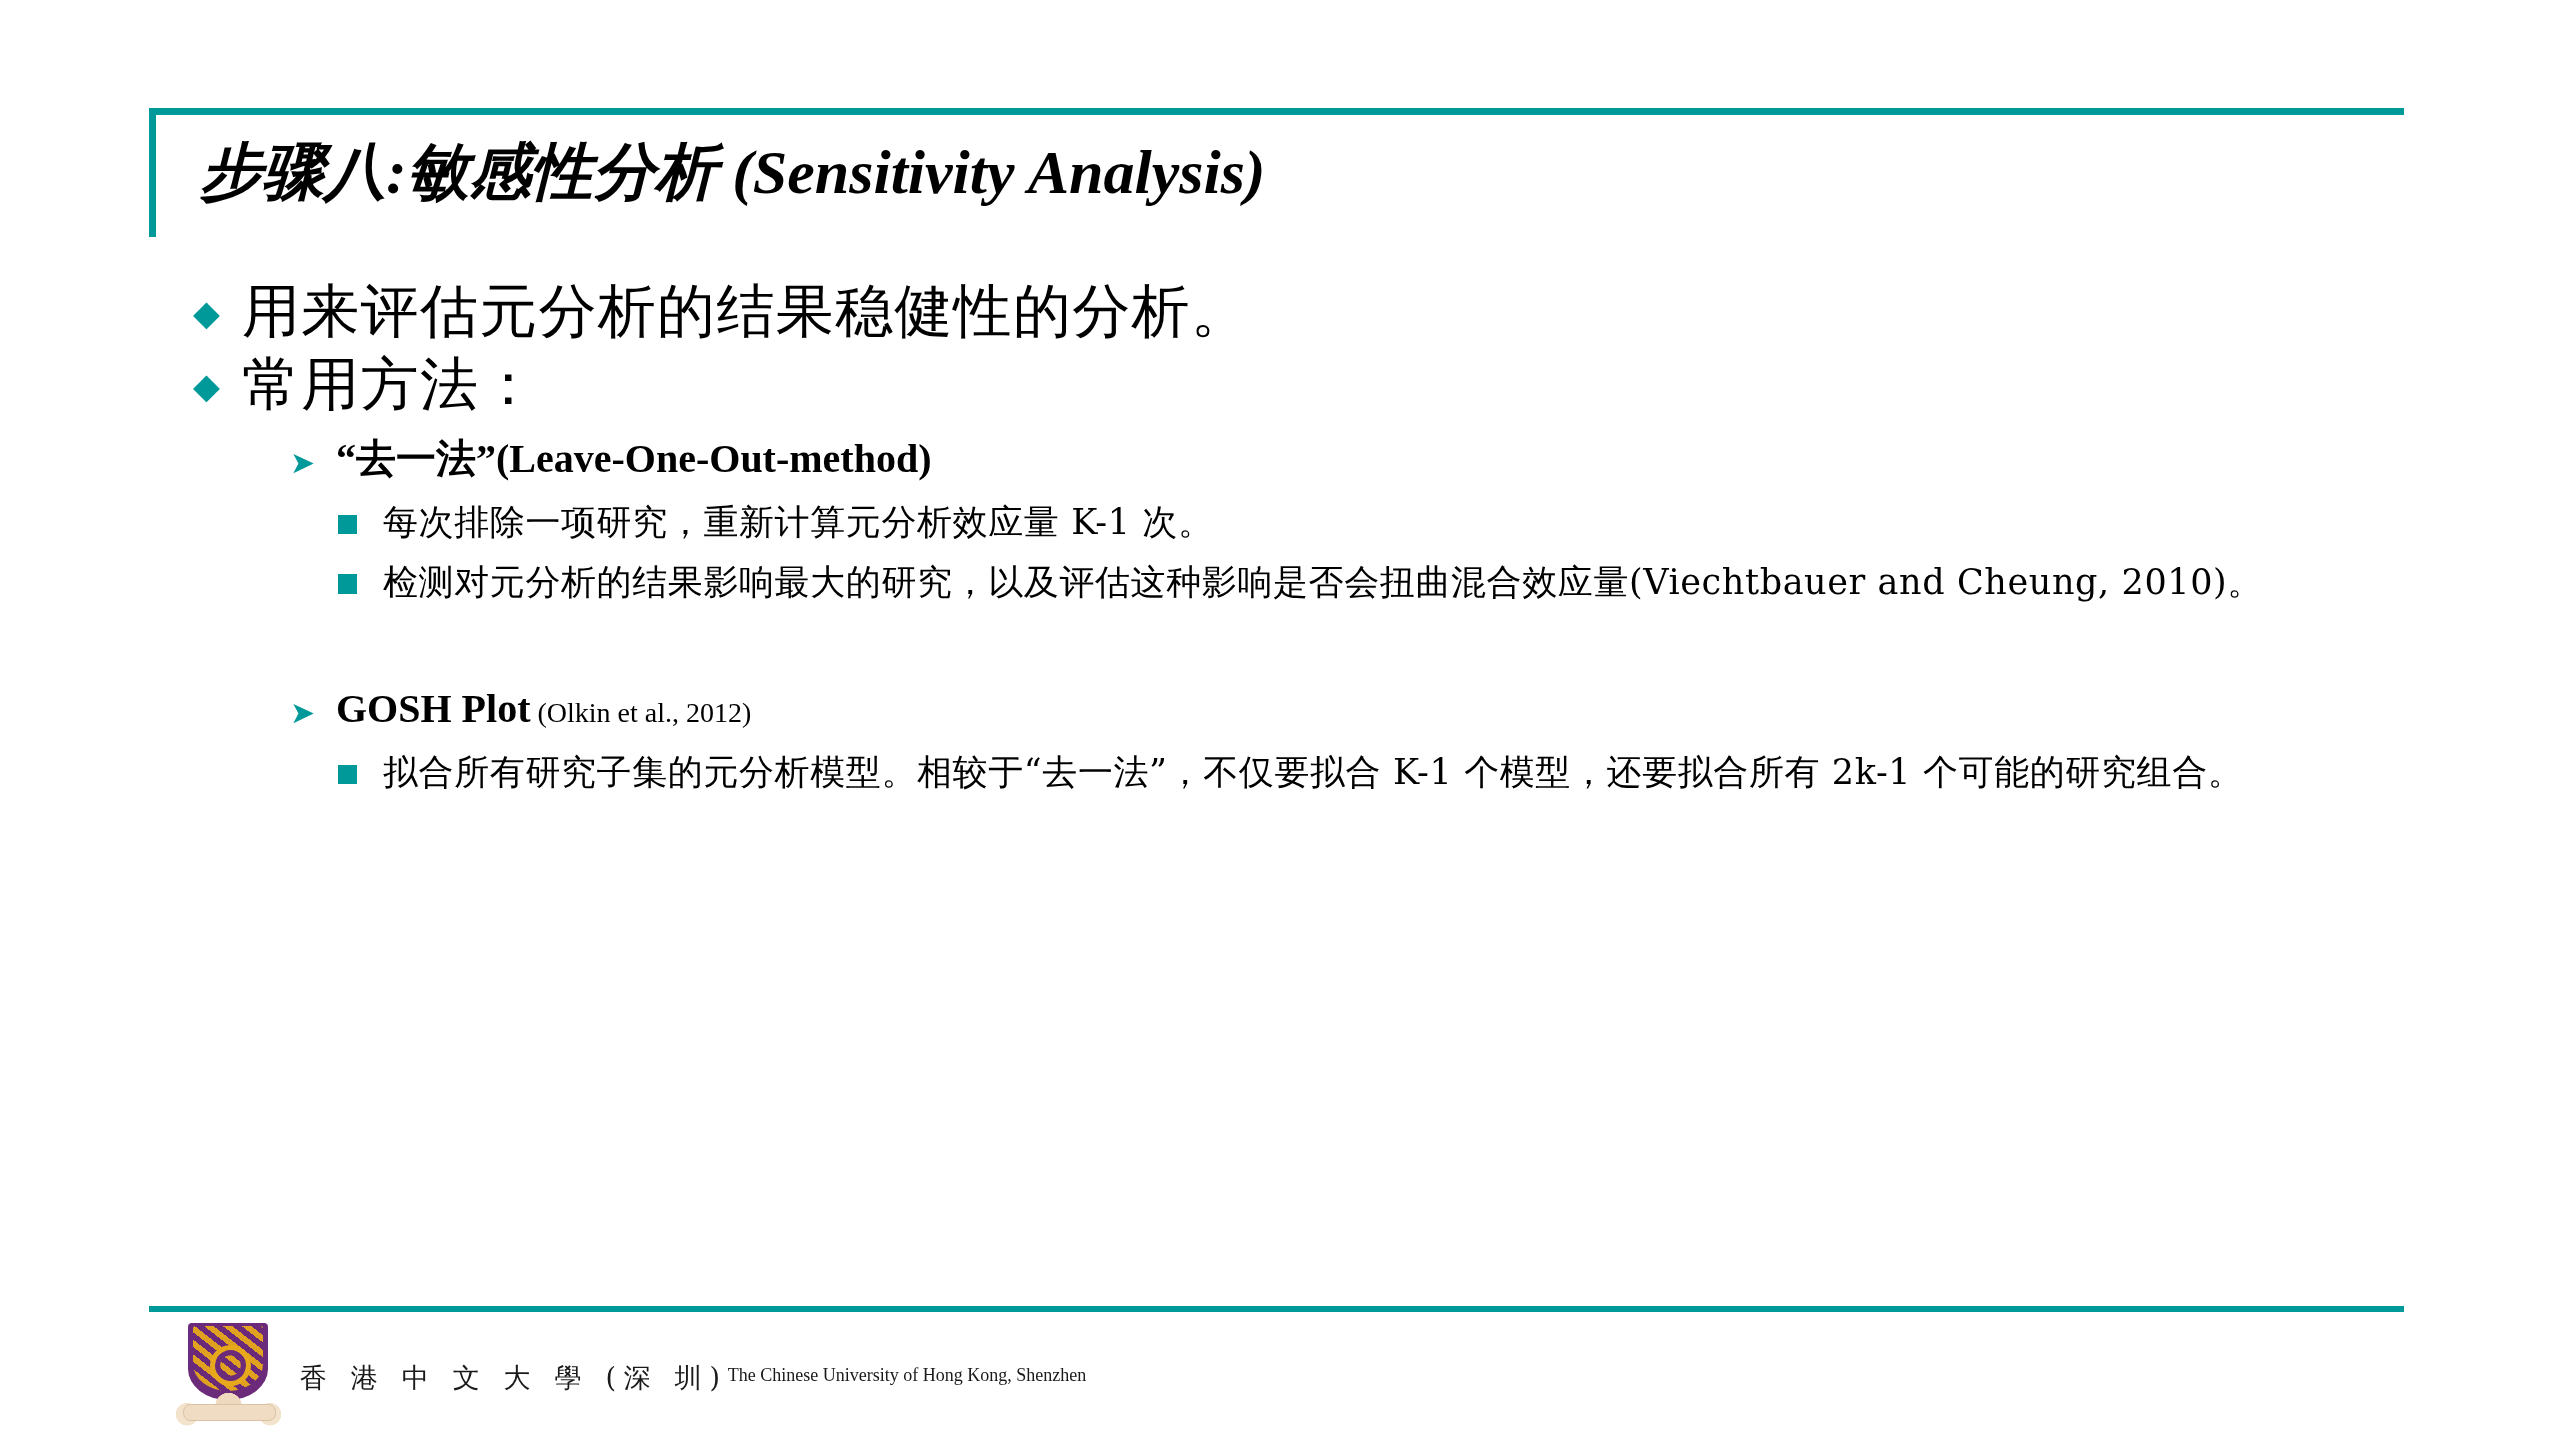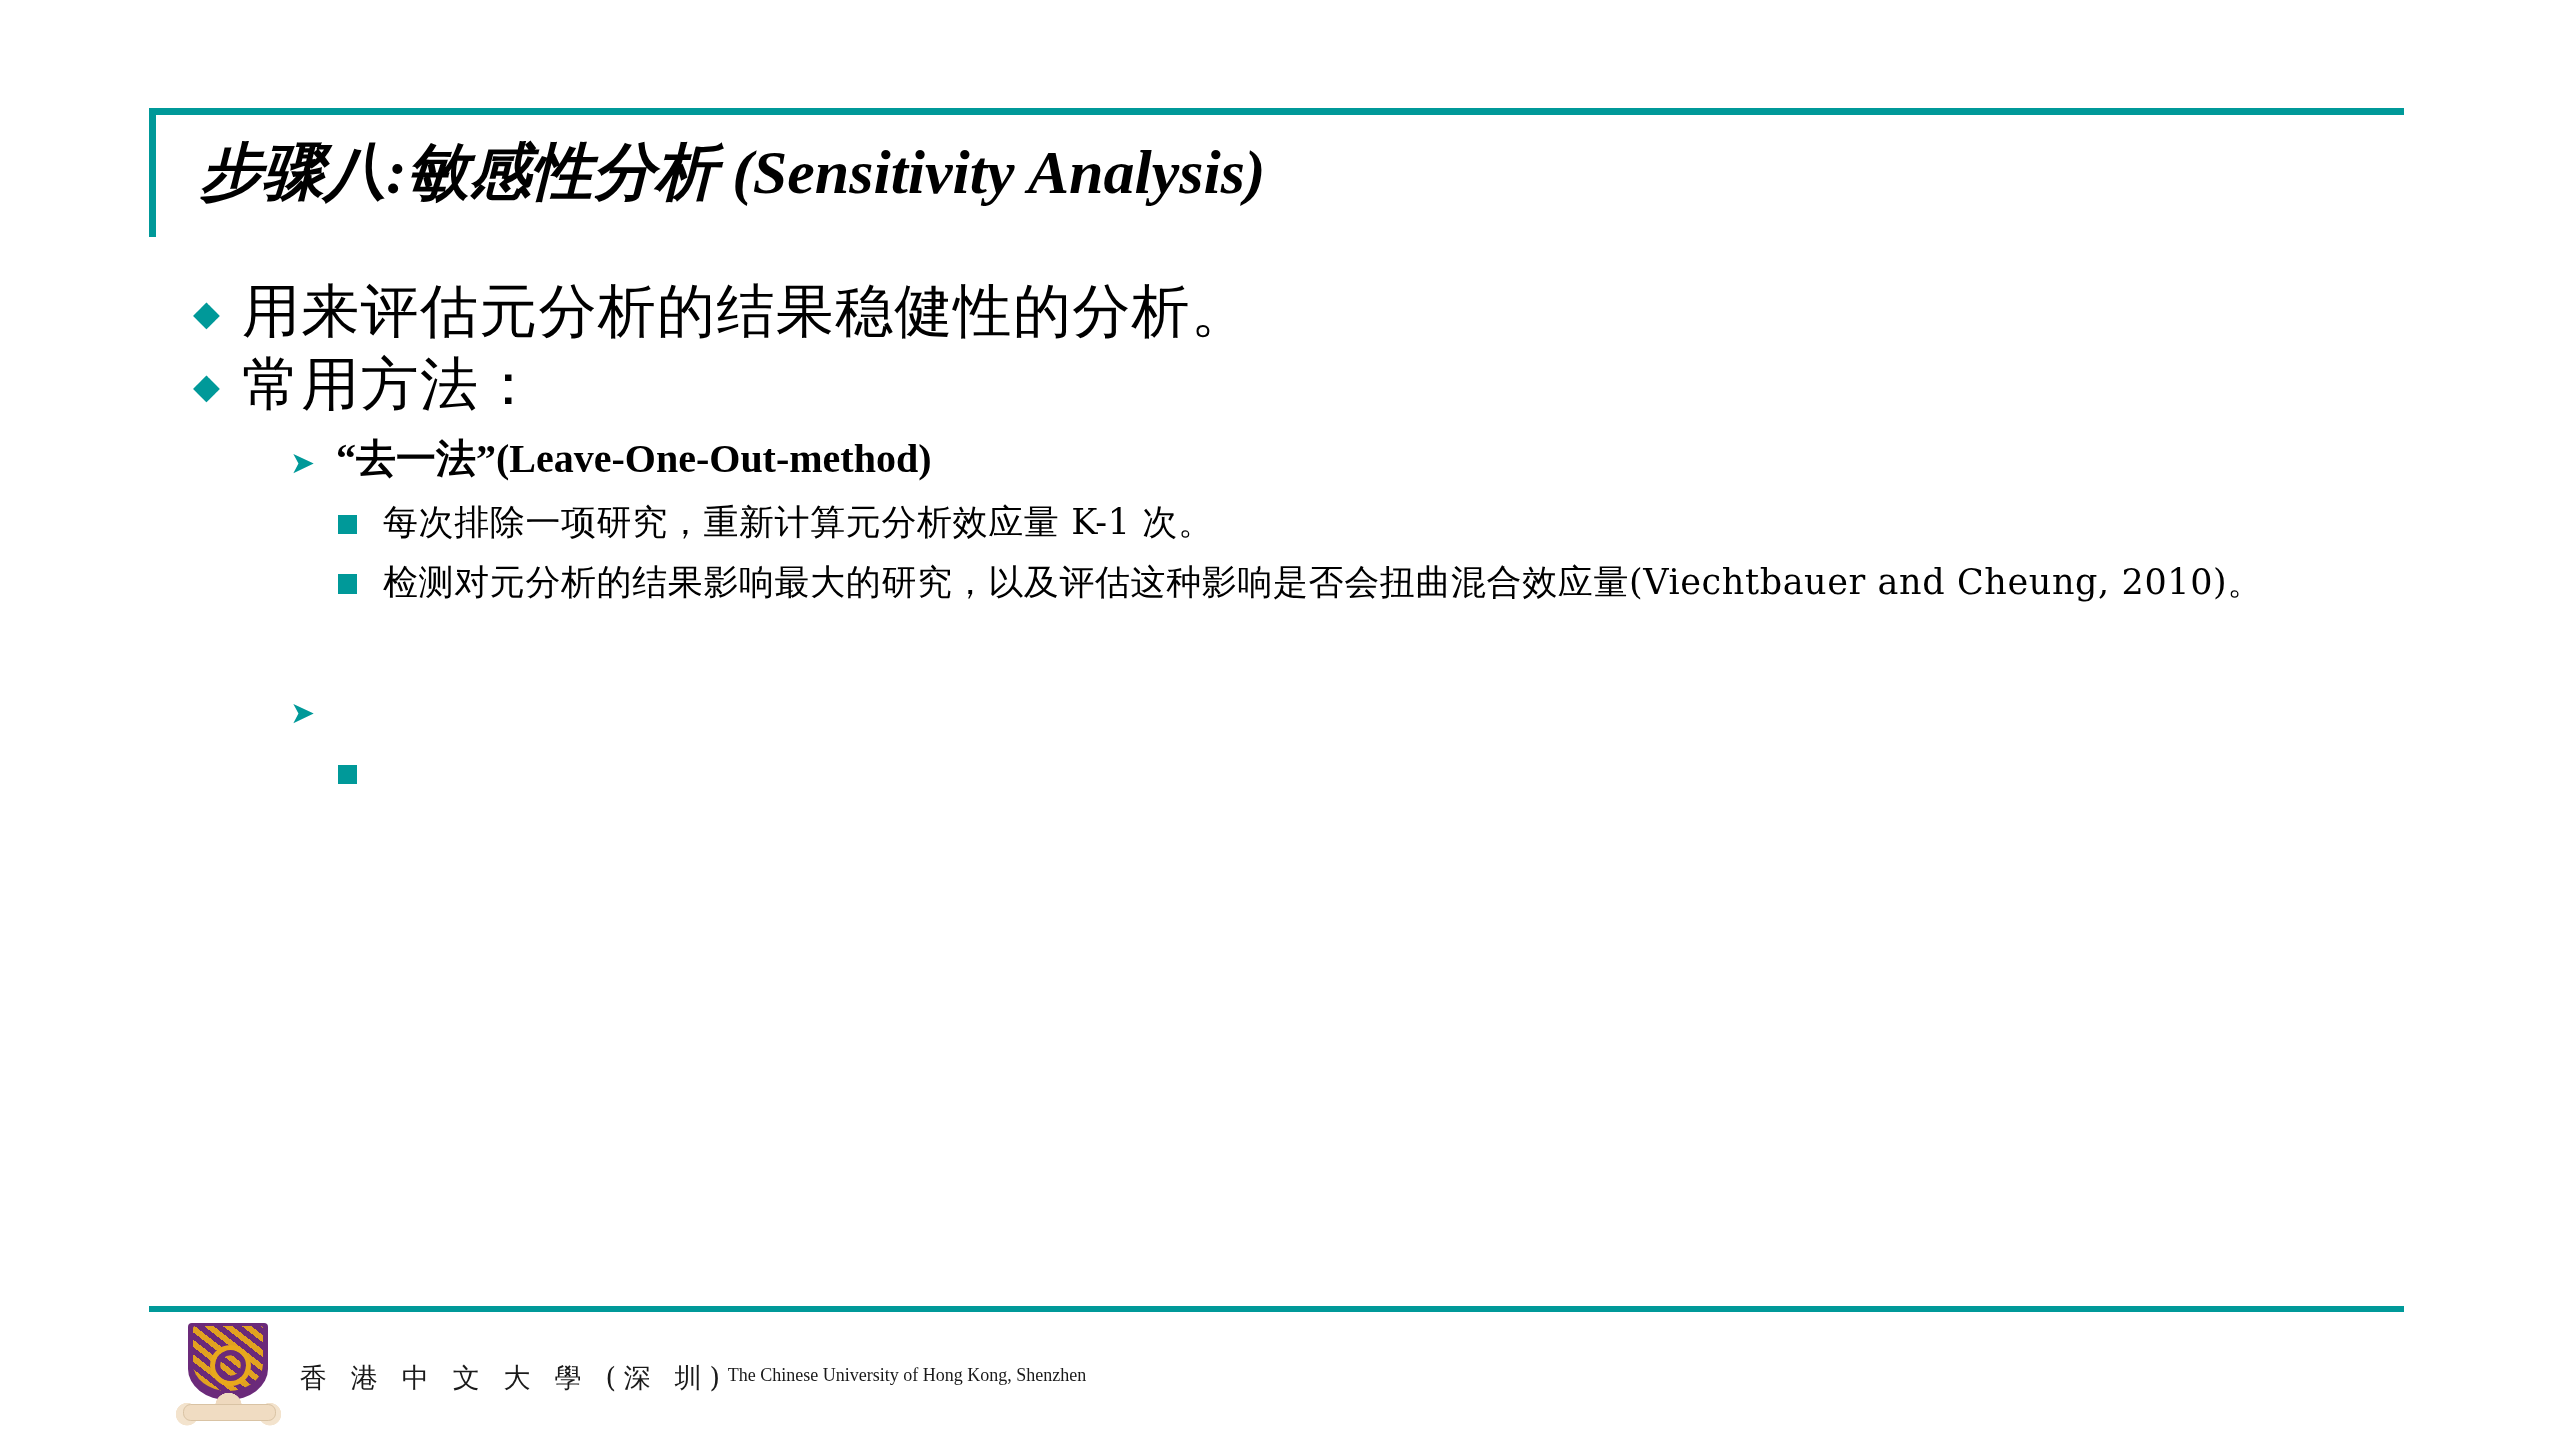--- a/index.html
+++ b/index.html
@@ -275,26 +275,28 @@
       <span class="marker">
           <i></i>
         </span>
       <span class="txt">检测对元分析的结果影响最大的研究，以及评估这种影响是否会扭曲混合效应量(Viechtbauer and Cheung, 2010)。</span>
     </div>
 
     <div class="gap-big"></div>
 
     <div class="row lvl2">
       <span class="marker">➤</span>
+      <span class="txt"><span>GOSH Plot</span><span class="cite"> (Olkin et al., 2012)</span></span>
     </div>
 
     <div class="row lvl3">
       <span class="marker">
           <i></i>
         </span>
+      <span class="txt">拟合所有研究子集的元分析模型。相较于“去一法”，不仅要拟合 K-1 个模型，还要拟合所有 2k-1 个可能的研究组合。</span>
     </div>
 
   </div>
 
   <div class="footer-rule"></div>
   <div class="footer">
     <div class="crest">
       <div class="shield"></div>
       <div class="scroll"></div>
     </div>

